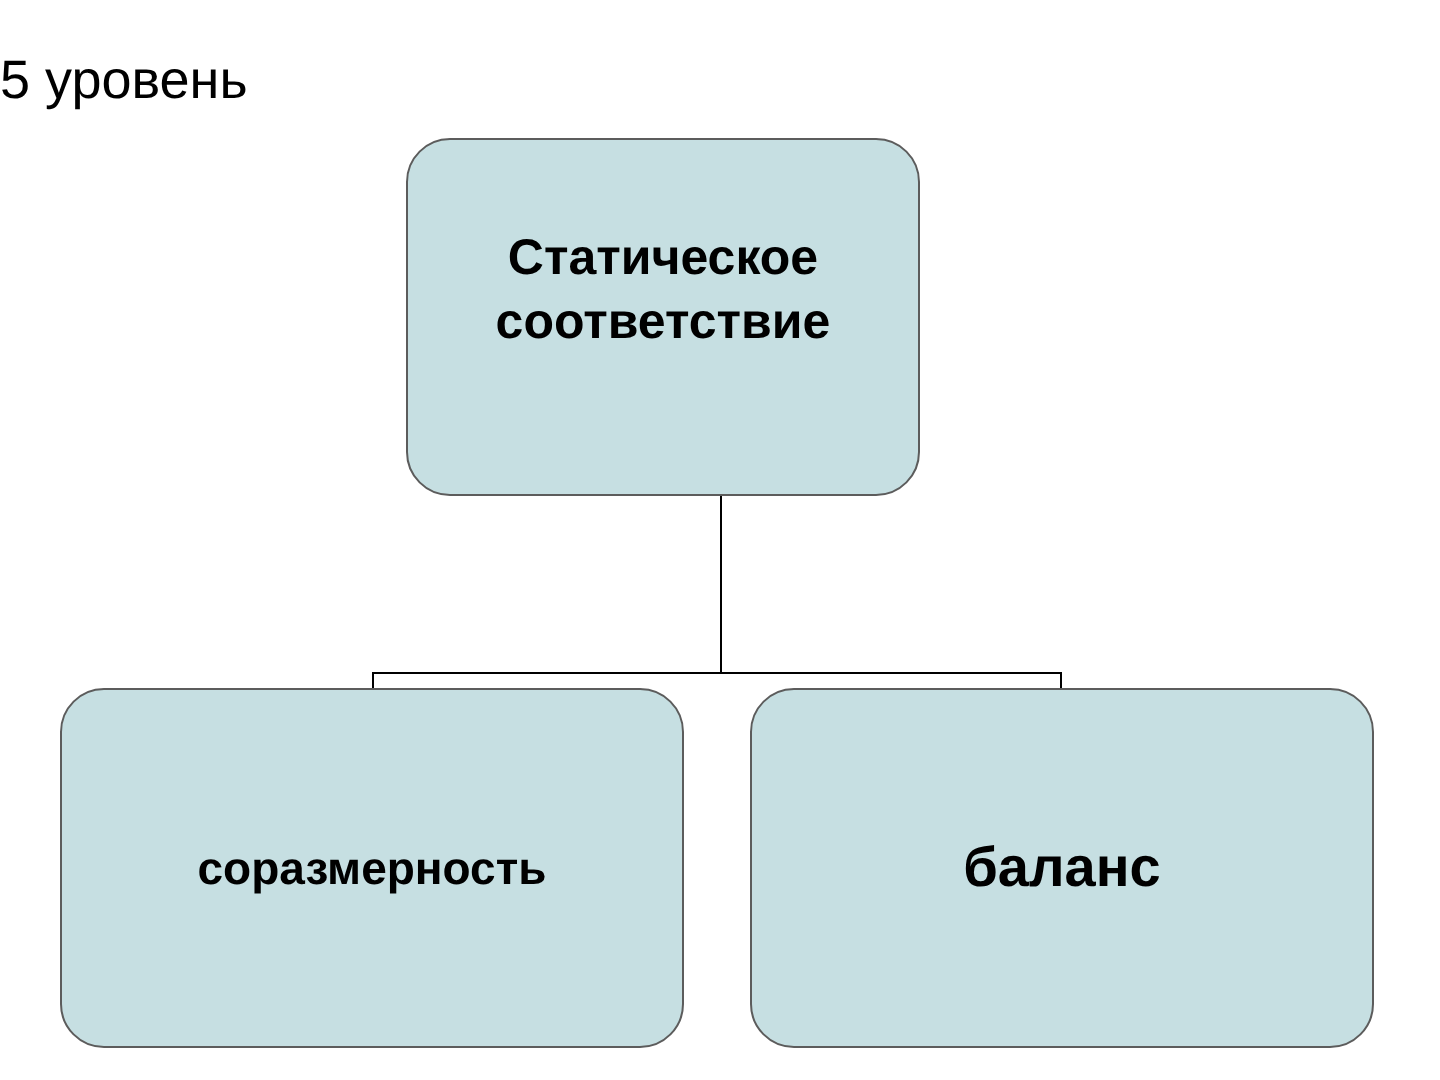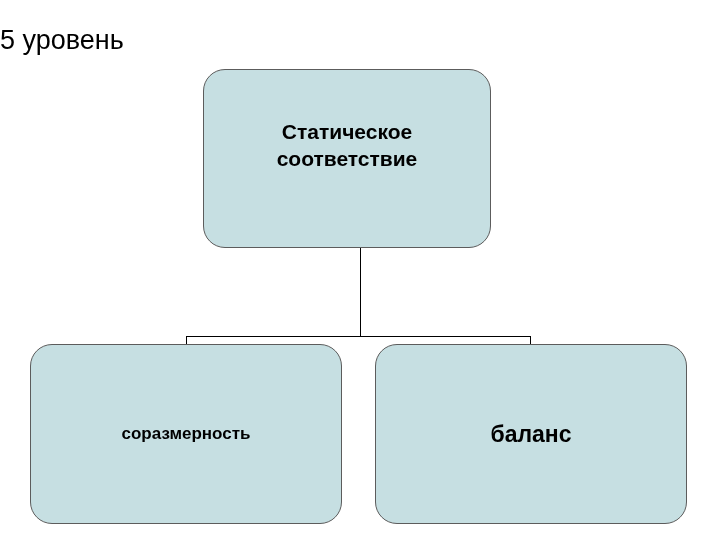--- a/index.html
+++ b/index.html
@@ -38,42 +38,42 @@
     display: flex;
     align-items: center;
     justify-content: center;
     text-align: center;
     color: #000000;
     font-weight: bold;
   }
   #box-top {
     left: 203px;
     top: 69px;
-    width: 288px;
+    width: 257px;
     height: 179px;
-    font-size: 21px;
+    font-size: 25px;
     line-height: 1.25;
   }
   #box-top .label {
     padding-bottom: 26px;
     white-space: pre-line;
   }
   #box-left {
     left: 30px;
     top: 344px;
     width: 312px;
     height: 180px;
-    font-size: 17px;
+    font-size: 23px;
   }
   #box-right {
     left: 375px;
     top: 344px;
     width: 312px;
     height: 180px;
-    font-size: 23px;
+    font-size: 28px;
   }
   .connector {
     position: absolute;
     background: #000000;
   }
   
   #stem {
     left: 360px;
     top: 248px;
     width: 1px;

